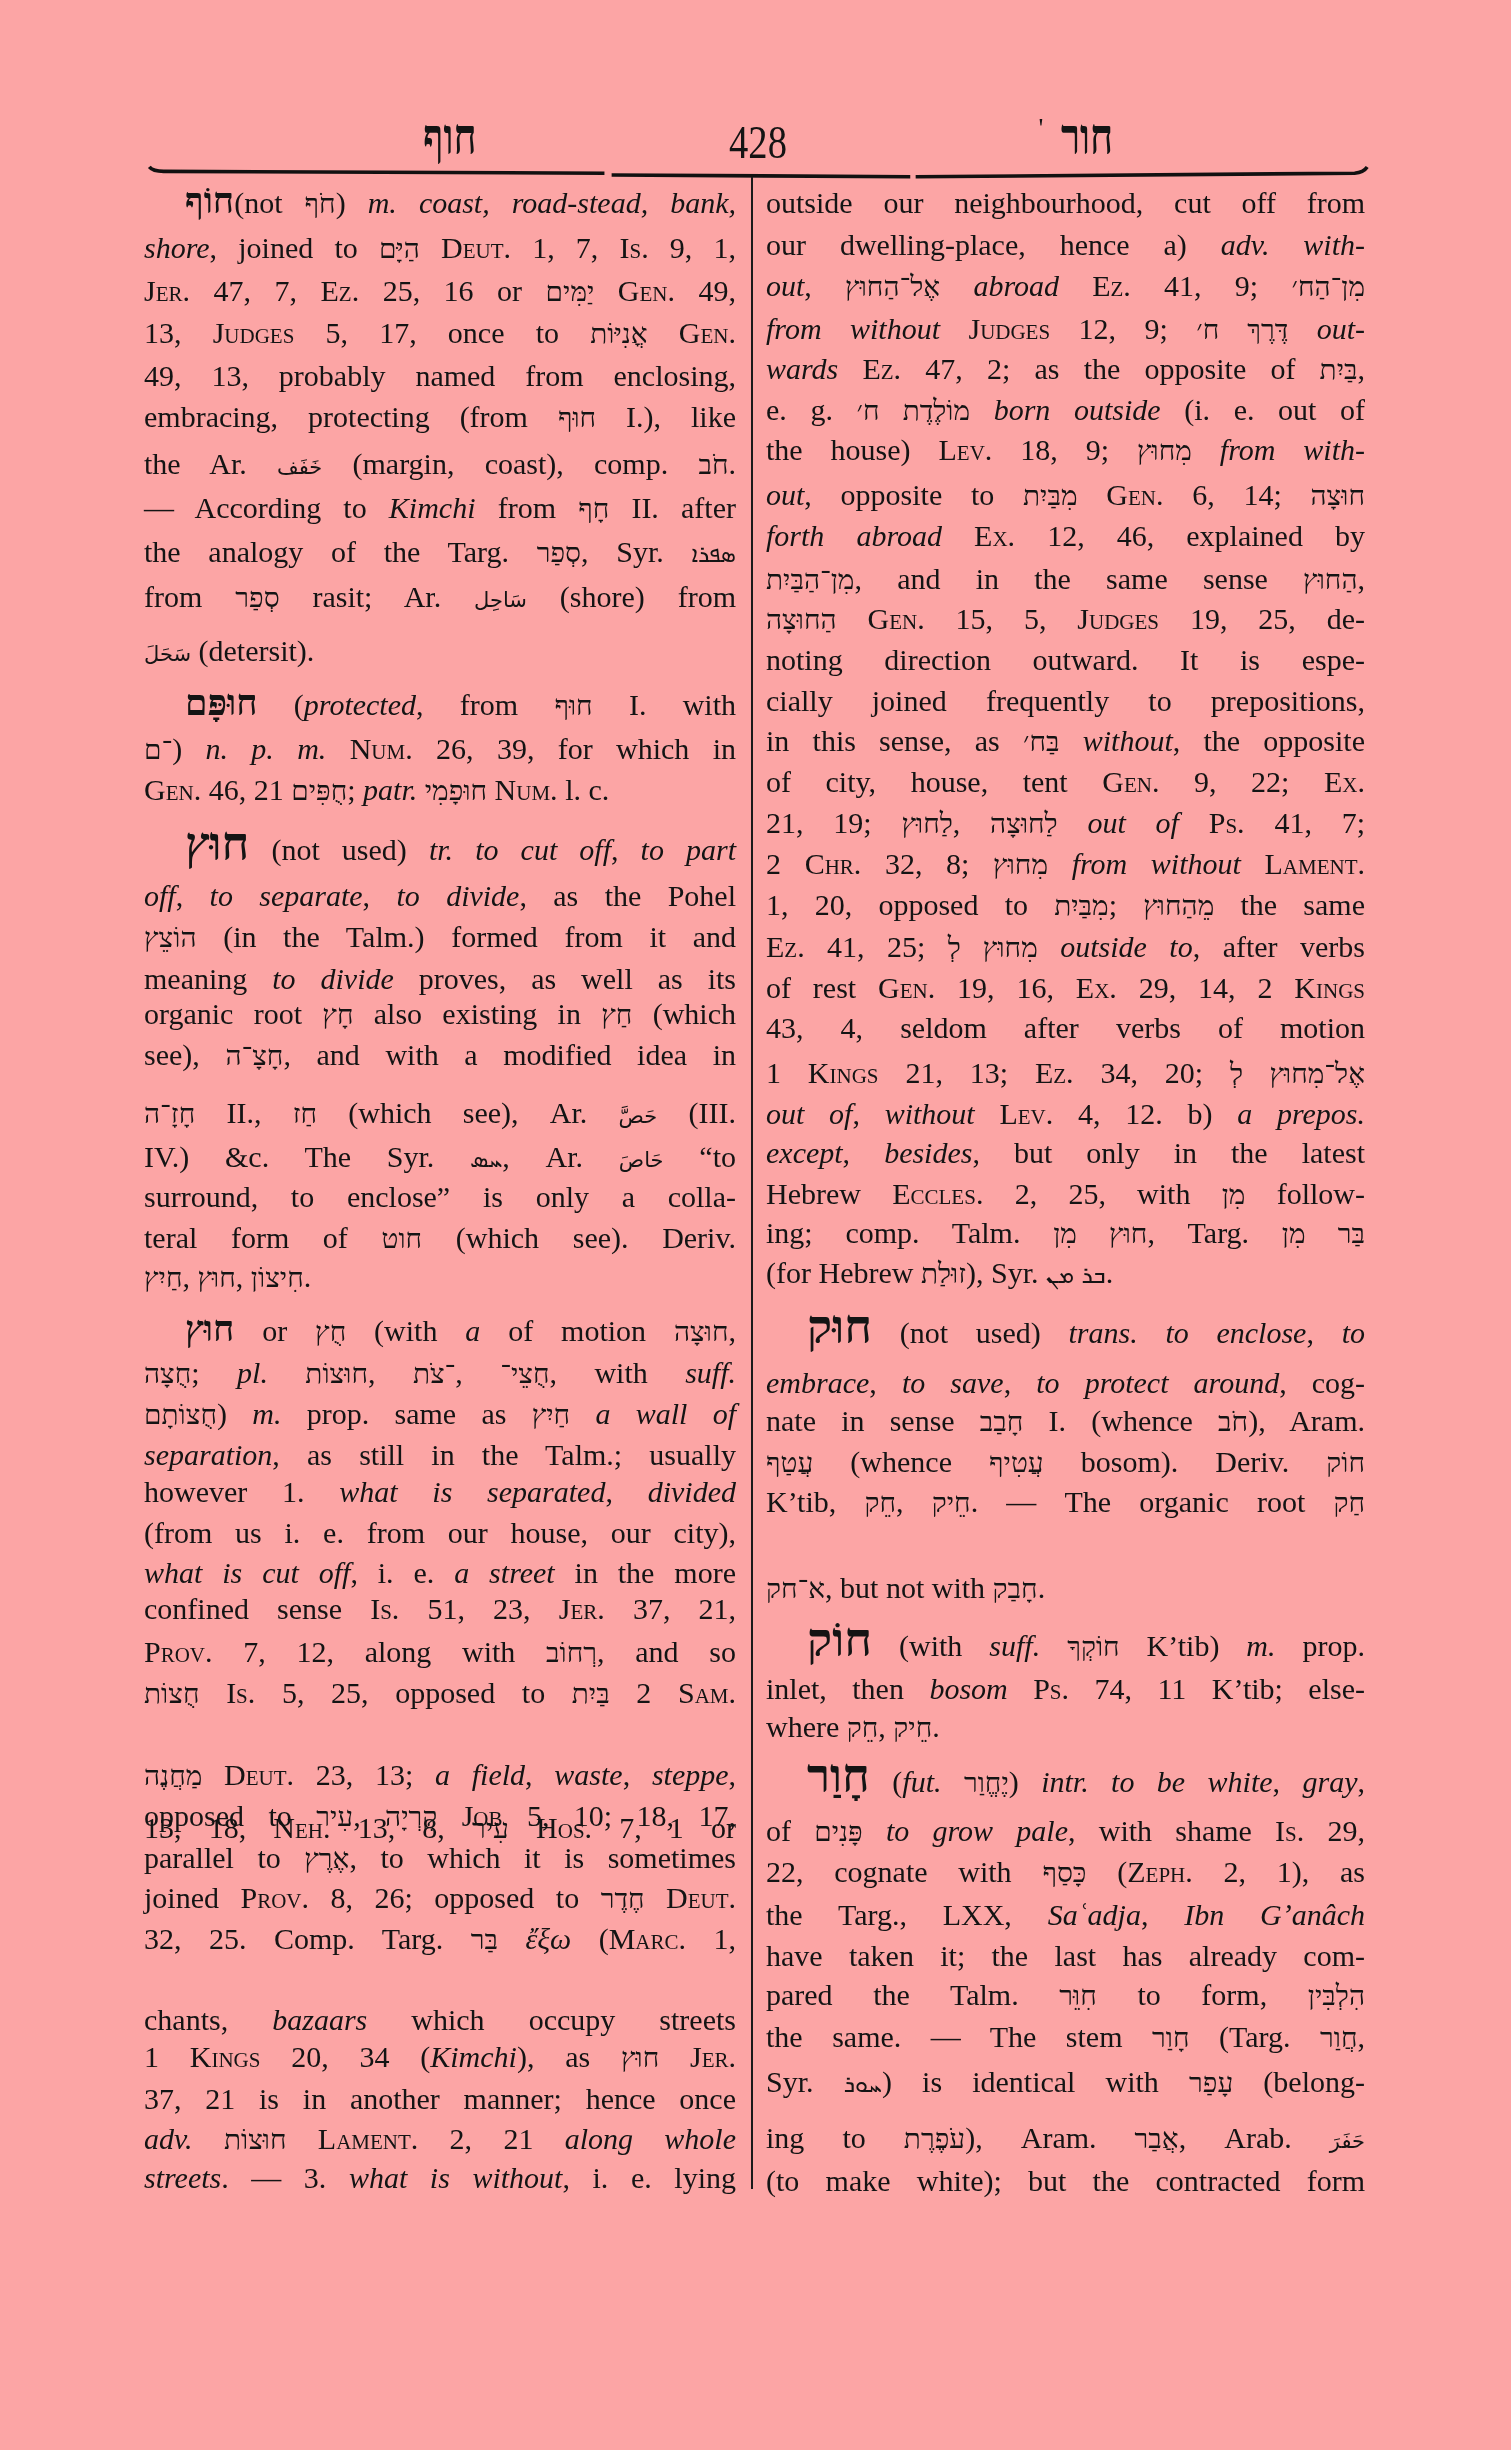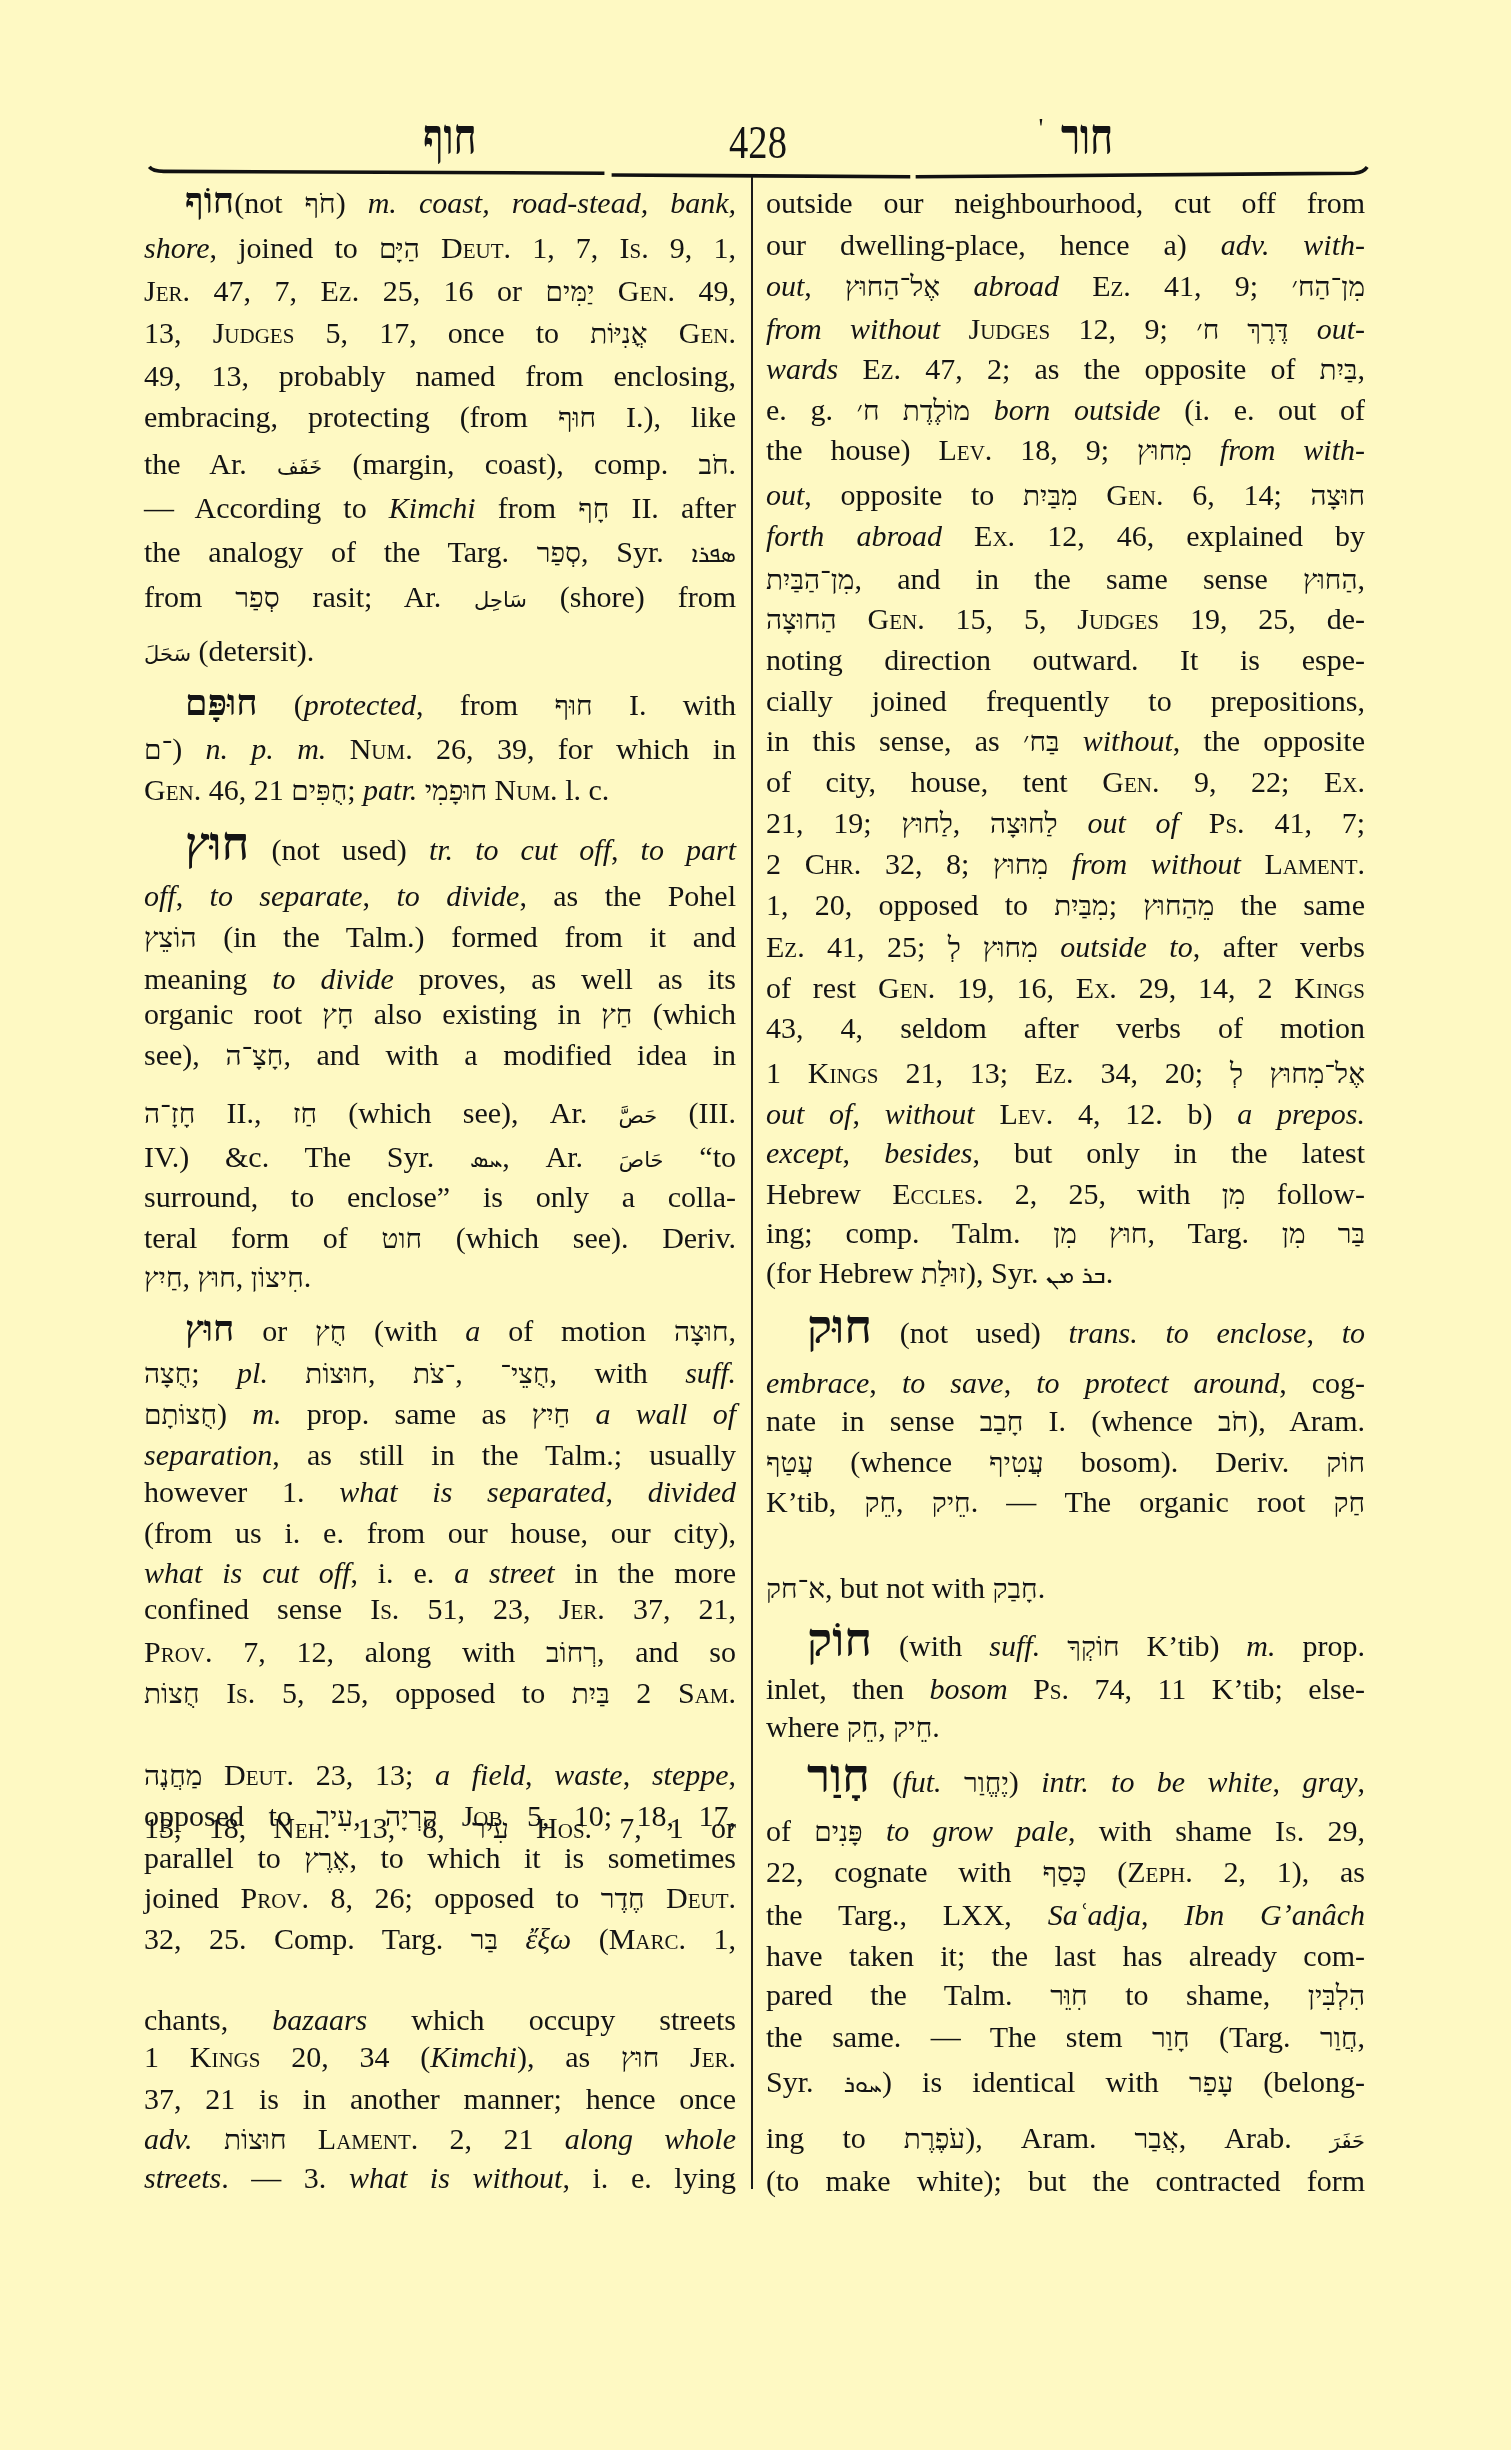--- a/index.html
+++ b/index.html
@@ -1,20 +1,20 @@
 <!DOCTYPE html>
 <html style="font-size:14.4px"><head>
 <meta charset="utf-8">
 <style>
   html, body { margin: 0; padding: 0; background: #ffffff; }
   .page {
     position: relative;
     width: 1512px;
     height: 2450px;
-    background: #fef9c3;
+    background: #fca5a5;
     color: #141414;
     overflow: hidden;
     font-family: "Liberation Serif", serif;
   }
   
   .rh {
     position: absolute;
     transform: translate(-50%, -50%);
     white-space: nowrap;
     line-height: 1;
@@ -200,21 +200,21 @@
     <div class="ln" style="top:1481px"><span class="s-r">K’tib, </span><span class="s-h">חֵק</span><span class="s-r">, </span><span class="s-h">חֵיק</span><span class="s-r">. — The organic root </span><span class="s-h">חַק</span></div>
     <div class="ln e" style="top:1567px"><span class="s-h">א־חק</span><span class="s-r">, but not with </span><span class="s-h">חָבַק</span><span class="s-r">.</span></div>
     <div class="ln i" style="top:1625px"><span class="s-hwl">חוֹק</span><span class="s-r"> (with </span><span class="s-i">suff.</span><span class="s-r"> </span><span class="s-h">חוֹקְךָ</span><span class="s-r"> K’tib) </span><span class="s-i">m.</span><span class="s-r"> prop.</span></div>
     <div class="ln" style="top:1668px"><span class="s-r">inlet, then </span><span class="s-i">bosom</span><span class="s-r"> </span><span class="s-sc">Ps.</span><span class="s-r"> 74, 11 K’tib; else-</span></div>
     <div class="ln e" style="top:1706px"><span class="s-r">where </span><span class="s-h">חֵק</span><span class="s-r">, </span><span class="s-h">חֵיק</span><span class="s-r">.</span></div>
     <div class="ln i" style="top:1761px"><span class="s-hwl">חָוַר</span><span class="s-r"> (</span><span class="s-i">fut.</span><span class="s-r"> </span><span class="s-h">יֶחֱוַר</span><span class="s-r">) </span><span class="s-i">intr. to be white</span><span class="s-r">, </span><span class="s-i">gray</span><span class="s-r">,</span></div>
     <div class="ln" style="top:1810px"><span class="s-r">of </span><span class="s-h">פָּנִים</span><span class="s-r"> </span><span class="s-i">to grow pale</span><span class="s-r">, with shame </span><span class="s-sc">Is.</span><span class="s-r"> 29,</span></div>
     <div class="ln" style="top:1851px"><span class="s-r">22, cognate with </span><span class="s-h">כָּסַף</span><span class="s-r"> (</span><span class="s-sc">Zeph.</span><span class="s-r"> 2, 1), as</span></div>
     <div class="ln" style="top:1894px"><span class="s-r">the Targ., LXX, </span><span class="s-i">Saʿadja</span><span class="s-r">, </span><span class="s-i">Ibn Gʼanâch</span></div>
     <div class="ln" style="top:1935px"><span class="s-r">have taken it; the last has already com-</span></div>
-    <div class="ln" style="top:1974px"><span class="s-r">pared the Talm. </span><span class="s-h">חִוֵּר</span><span class="s-r"> to shame, </span><span class="s-h">הִלְבִּין</span></div>
+    <div class="ln" style="top:1974px"><span class="s-r">pared the Talm. </span><span class="s-h">חִוֵּר</span><span class="s-r"> to form, </span><span class="s-h">הִלְבִּין</span></div>
     <div class="ln" style="top:2016px"><span class="s-r">the same. — The stem </span><span class="s-h">חָוַר</span><span class="s-r"> (Targ. </span><span class="s-h">חֲוַר</span><span class="s-r">,</span></div>
     <div class="ln" style="top:2061px"><span class="s-r">Syr. </span><span class="s-sy">ܚܘܪ</span><span class="s-r">) is identical with </span><span class="s-h">עָפַר</span><span class="s-r"> (belong-</span></div>
     <div class="ln" style="top:2117px"><span class="s-r">ing to </span><span class="s-h">עֹפֶרֶת</span><span class="s-r">), Aram. </span><span class="s-h">אֲבַר</span><span class="s-r">, Arab. </span><span class="s-ar">حَفَرَ</span></div>
     <div class="ln" style="top:2160px"><span class="s-r">(to make white); but the contracted form</span></div>
   </div>
 
 </div>
 
 
 </body></html>

